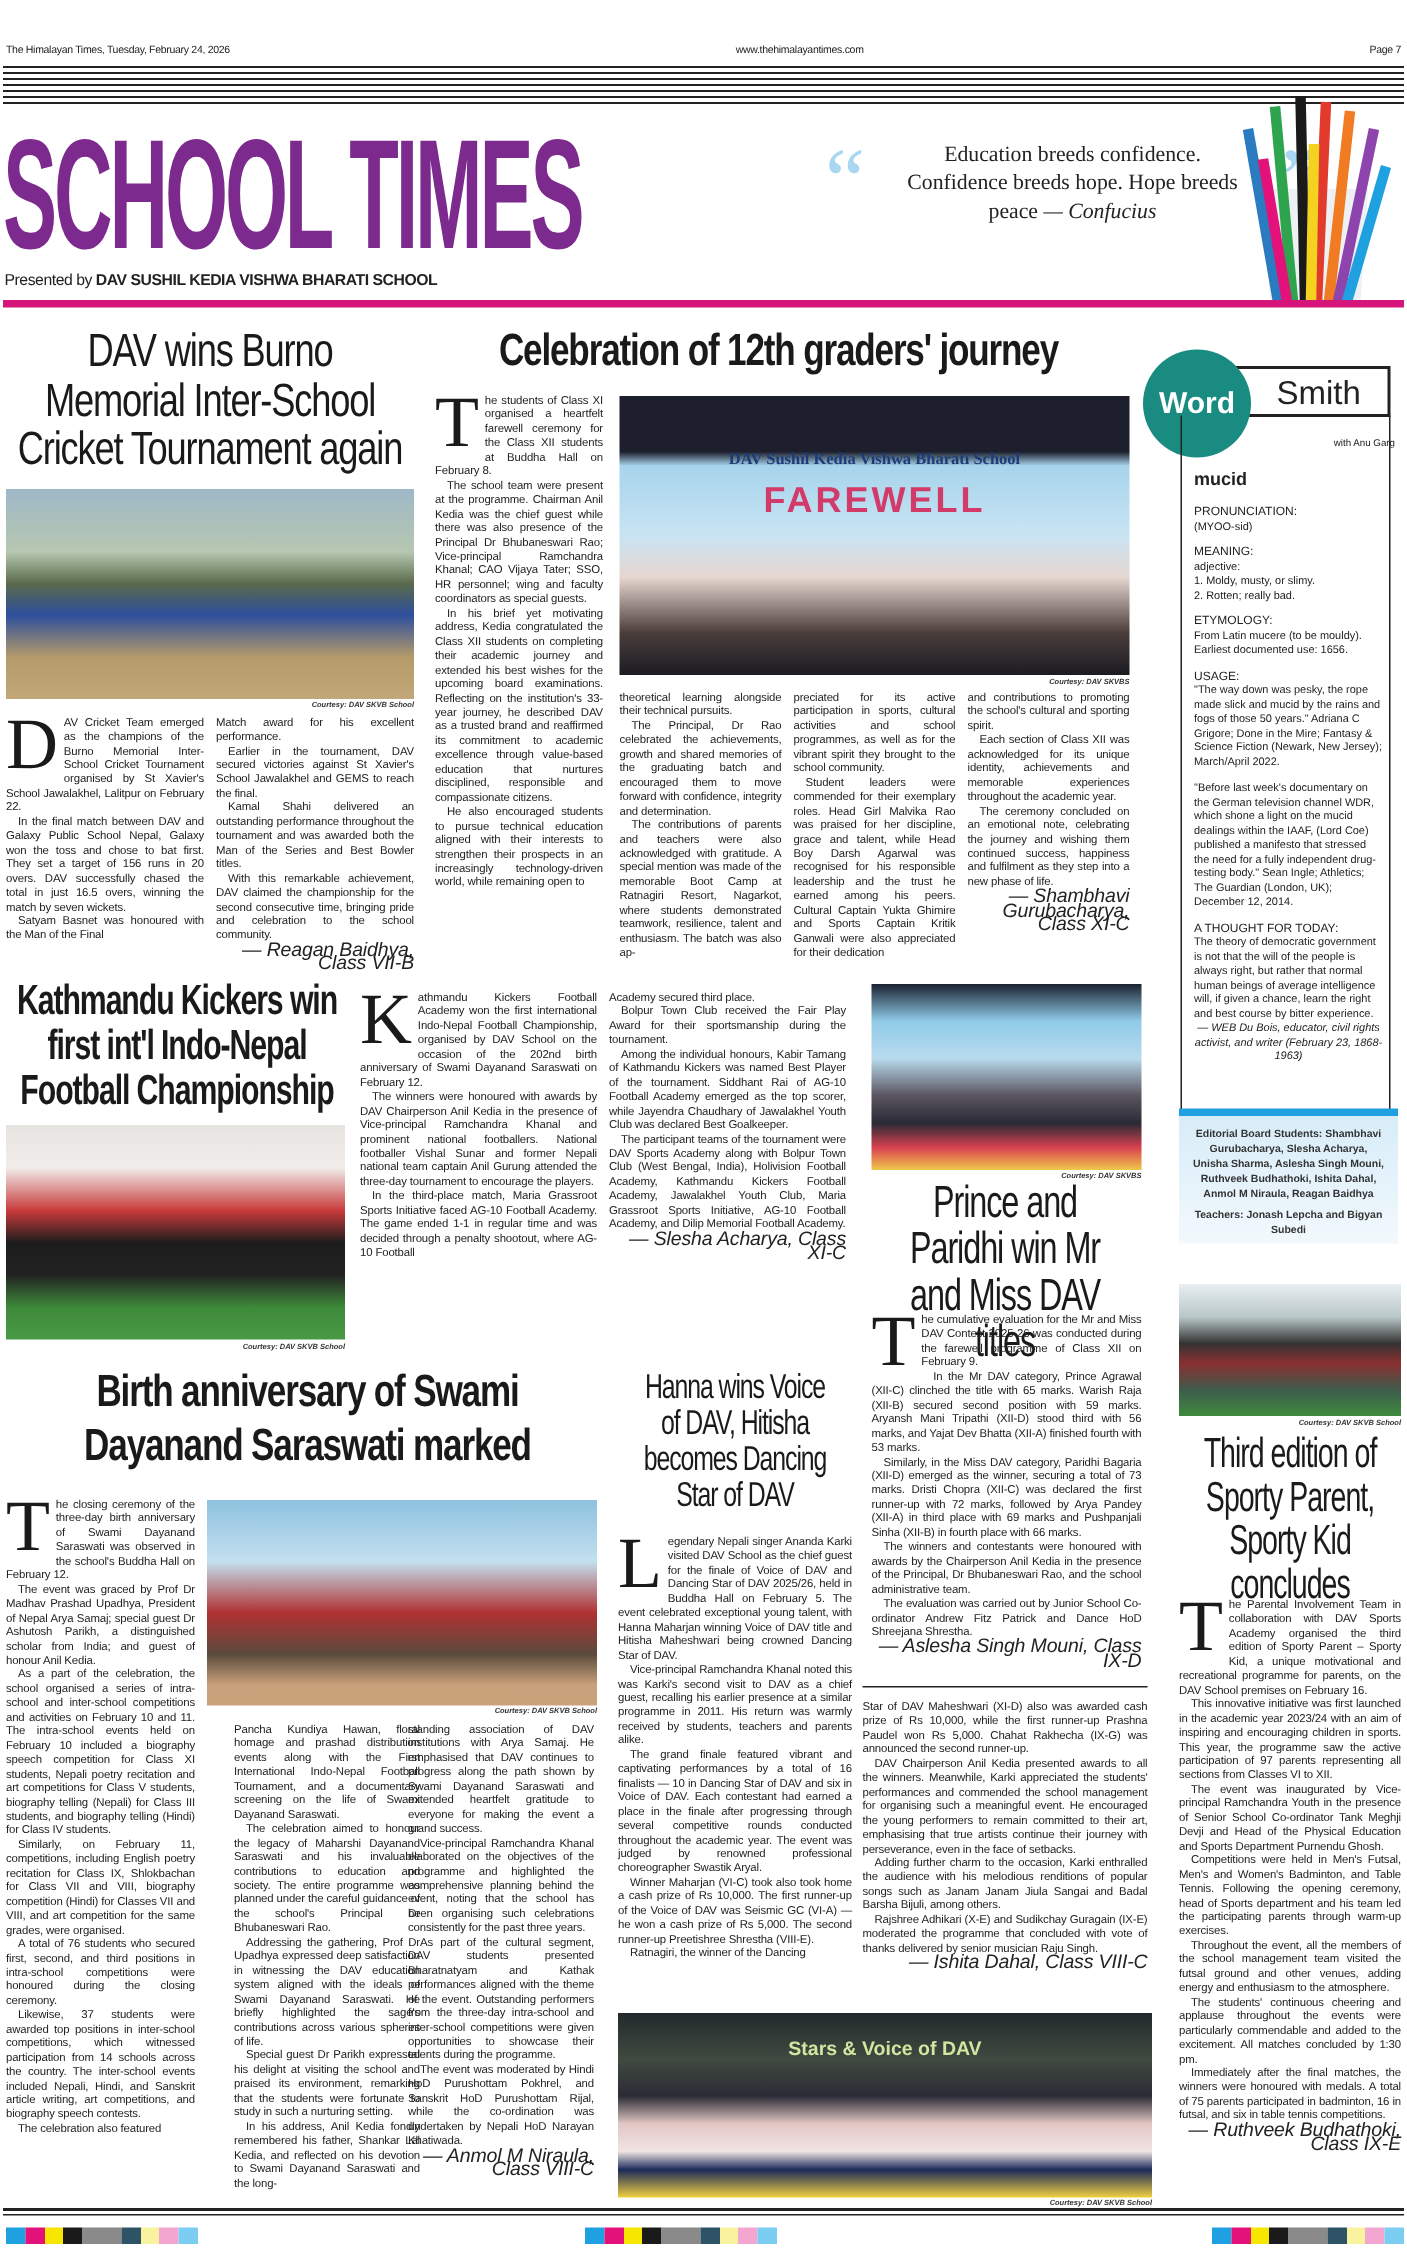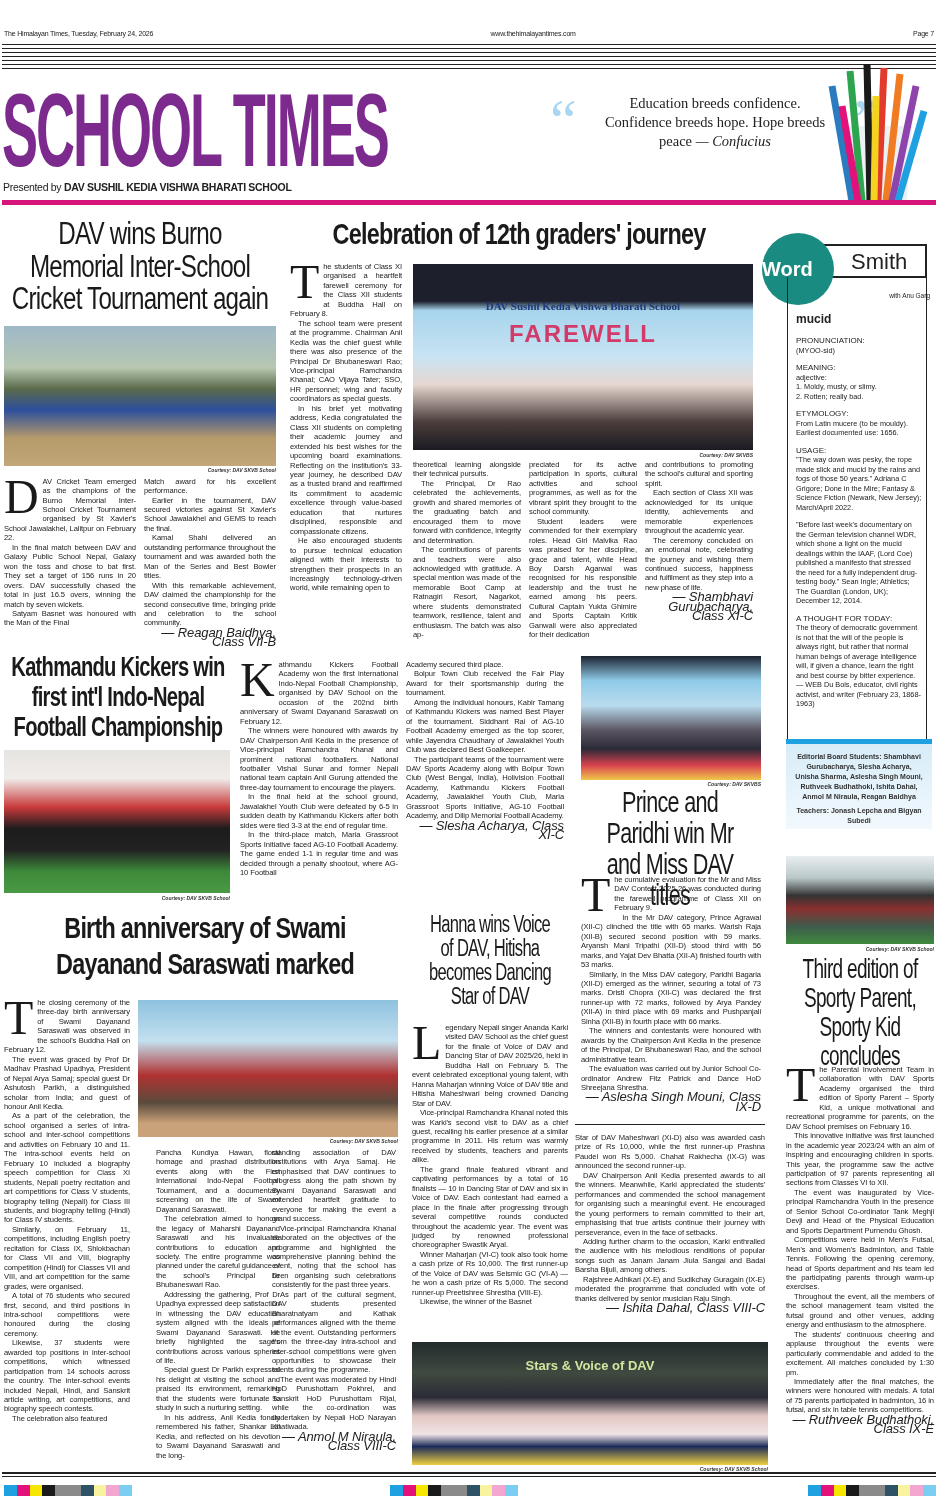--- a/index.html
+++ b/index.html
@@ -120,58 +120,57 @@
 <div class="abs body-text" style="left:645px;top:460px;width:108px;">
   <p style="text-indent:0">and contributions to promoting the school's cultural and sporting spirit.</p>
   <p>Each section of Class XII was acknowledged for its unique identity, achievements and memorable experiences throughout the academic year.</p>
   <p>The ceremony concluded on an emotional note, celebrating the journey and wishing them continued success, happiness and fulfilment as they step into a new phase of life.</p>
   <div class="byline">— Shambhavi Gurubacharya, Class XI-C</div>
 </div>
 
 <div class="abs ws-box" style="left:787px;top:244px;width:140px;height:34px;border-width:2.5px;text-align:center;">
   <span class="ws-title" style="position:absolute;left:62px;top:3px;font-size:22px;">Smith</span>
 </div>
-<div class="abs" style="left:762px;top:233px;width:72px;height:72px;border-radius:50%;background:#1a8b80;color:#fff;display:flex;align-items:center;justify-content:flex-start;font-weight:bold;font-size:20px;">
+<div class="abs" style="left:762px;top:233px;width:72px;height:72px;border-radius:50%;background:#1a8b80;color:#fff;display:flex;align-items:center;justify-content:center;font-weight:bold;font-size:20px;">
   <span>Word</span>
 </div>
 <div class="abs" style="left:787px;top:277px;width:140px;height:543px;border-left:1.5px solid #222;border-right:1.5px solid #222;border-bottom:1.5px solid #222;"></div>
 <div class="abs ws-text" style="left:880px;top:291px;width:50px;text-align:right;font-size:6.5px;">with Anu Garg</div>
 <div class="abs ws-text" style="left:796px;top:310px;width:126px;">
   <div style="font-size:12px;font-weight:bold;line-height:18px;">mucid</div>
   <div class="ws-label">PRONUNCIATION:</div>
   <div>(MYOO-sid)</div>
   <div class="ws-label">MEANING:</div>
   <div>adjective:</div>
   <div>1. Moldy, musty, or slimy.</div>
   <div>2. Rotten; really bad.</div>
   <div class="ws-label">ETYMOLOGY:</div>
   <div>From Latin mucere (to be mouldy). Earliest documented use: 1656.</div>
   <div class="ws-label">USAGE:</div>
   <div>"The way down was pesky, the rope made slick and mucid by the rains and fogs of those 50 years." Adriana C Grigore; Done in the Mire; Fantasy &amp; Science Fiction (Newark, New Jersey); March/April 2022.</div>
   <div style="margin-top:8px;">"Before last week's documentary on the German television channel WDR, which shone a light on the mucid dealings within the IAAF, (Lord Coe) published a manifesto that stressed the need for a fully independent drug-testing body." Sean Ingle; Athletics; The Guardian (London, UK); December 12, 2014.</div>
   <div class="ws-label">A THOUGHT FOR TODAY:</div>
   <div>The theory of democratic government is not that the will of the people is always right, but rather that normal human beings of average intelligence will, if given a chance, learn the right and best course by bitter experience.</div>
-  <div style="text-align:left;">— WEB Du Bois, educator, civil rights activist, and writer (February 23, 1868-1963)</div>
+  <div style="text-align:center;font-style:italic;">— WEB Du Bois, educator, civil rights activist, and writer (February 23, 1868-1963)</div>
 </div>
 
 <div class="abs edbox" style="left:786px;top:739px;width:146px;height:90px;font-size:7px;line-height:10px;">
   <div>Editorial Board Students: Shambhavi Gurubacharya, Slesha Acharya, Unisha Sharma, Aslesha Singh Mouni, Ruthveek Budhathoki, Ishita Dahal, Anmol M Niraula, Reagan Baidhya</div>
   <div style="margin-top:4px;">Teachers: Jonash Lepcha and Bigyan Subedi</div>
 </div>
 
 <div class="abs" style="left:4px;top:652px;width:228px;">
   <div class="hl" style="font-size:28px;font-weight:bold;transform:scaleX(0.72);transform-origin:center top;margin:0 -45px;line-height:30px;">Kathmandu Kickers win first int'l Indo-Nepal Football Championship</div>
 </div>
 <div class="abs photo" style="left:4px;top:750px;width:226px;height:143px;background:linear-gradient(to bottom,#e6e4e0 0%,#f0ecea 20%,#c83a3a 40%,#1c1c1c 55%,#222 70%,#3d8a3a 85%,#4a9a45 100%);"></div>
 <div class="abs credit" style="left:130px;top:894px;width:100px;">Courtesy: DAV SKVB School</div>
 <div class="abs body-text" style="left:240px;top:660px;width:158px;">
   <span class="drop">K</span>
   <p style="text-indent:0">athmandu Kickers Football Academy won the first international Indo-Nepal Football Championship, organised by DAV School on the occasion of the 202nd birth anniversary of Swami Dayanand Saraswati on February 12.</p>
   <p>The winners were honoured with awards by DAV Chairperson Anil Kedia in the presence of Vice-principal Ramchandra Khanal and prominent national footballers. National footballer Vishal Sunar and former Nepali national team captain Anil Gurung attended the three-day tournament to encourage the players.</p>
-  <p>In the final held at the school ground, Jawalakhel Youth Club were defeated by 6-5 in sudden death by Kathmandu Kickers after both sides were tied 3-3 at the end of regular time.</p>
   <p>In the third-place match, Maria Grassroot Sports Initiative faced AG-10 Football Academy. The game ended 1-1 in regular time and was decided through a penalty shootout, where AG-10 Football</p>
 </div>
 <div class="abs body-text" style="left:406px;top:660px;width:158px;">
   <p style="text-indent:0">Academy secured third place.</p>
   <p>Bolpur Town Club received the Fair Play Award for their sportsmanship during the tournament.</p>
   <p>Among the individual honours, Kabir Tamang of Kathmandu Kickers was named Best Player of the tournament. Siddhant Rai of AG-10 Football Academy emerged as the top scorer, while Jayendra Chaudhary of Jawalakhel Youth Club was declared Best Goalkeeper.</p>
   <p>The participant teams of the tournament were DAV Sports Academy along with Bolpur Town Club (West Bengal, India), Holivision Football Academy, Kathmandu Kickers Football Academy, Jawalakhel Youth Club, Maria Grassroot Sports Initiative, AG-10 Football Academy, and Dilip Memorial Football Academy.</p>
   <div class="byline">— Slesha Acharya, Class XI-C</div>
 </div>
 
@@ -217,21 +216,21 @@
   <div class="byline">— Anmol M Niraula, Class VIII-C</div>
 </div>
 
 <div class="abs hl" style="left:405px;top:912px;width:170px;font-size:23px;transform:scaleX(0.72);transform-origin:center top;line-height:24px;">Hanna wins Voice of DAV, Hitisha becomes Dancing Star of DAV</div>
 <div class="abs body-text" style="left:412px;top:1023px;width:156px;">
   <span class="drop">L</span>
   <p style="text-indent:0">egendary Nepali singer Ananda Karki visited DAV School as the chief guest for the finale of Voice of DAV and Dancing Star of DAV 2025/26, held in Buddha Hall on February 5. The event celebrated exceptional young talent, with Hanna Maharjan winning Voice of DAV title and Hitisha Maheshwari being crowned Dancing Star of DAV.</p>
   <p>Vice-principal Ramchandra Khanal noted this was Karki's second visit to DAV as a chief guest, recalling his earlier presence at a similar programme in 2011. His return was warmly received by students, teachers and parents alike.</p>
   <p>The grand finale featured vibrant and captivating performances by a total of 16 finalists — 10 in Dancing Star of DAV and six in Voice of DAV. Each contestant had earned a place in the finale after progressing through several competitive rounds conducted throughout the academic year. The event was judged by renowned professional choreographer Swastik Aryal.</p>
   <p>Winner Maharjan (VI-C) took also took home a cash prize of Rs 10,000. The first runner-up of the Voice of DAV was Seismic GC (VI-A) — he won a cash prize of Rs 5,000. The second runner-up Preetishree Shrestha (VIII-E).</p>
-  <p>Likewise, the winner of the Basnet</p>
+  <p>Ratnagiri, the winner of the Dancing</p>
 </div>
 <div class="abs body-text" style="left:575px;top:1133px;width:190px;">
   <p style="text-indent:0">Star of DAV Maheshwari (XI-D) also was awarded cash prize of Rs 10,000, while the first runner-up Prashna Paudel won Rs 5,000. Chahat Rakhecha (IX-G) was announced the second runner-up.</p>
   <p>DAV Chairperson Anil Kedia presented awards to all the winners. Meanwhile, Karki appreciated the students' performances and commended the school management for organising such a meaningful event. He encouraged the young performers to remain committed to their art, emphasising that true artists continue their journey with perseverance, even in the face of setbacks.</p>
   <p>Adding further charm to the occasion, Karki enthralled the audience with his melodious renditions of popular songs such as Janam Janam Jiula Sangai and Badal Barsha Bijuli, among others.</p>
   <p>Rajshree Adhikari (X-E) and Sudikchay Guragain (IX-E) moderated the programme that concluded with vote of thanks delivered by senior musician Raju Singh.</p>
   <div class="byline">— Ishita Dahal, Class VIII-C</div>
 </div>
 <div class="abs photo" style="left:412px;top:1342px;width:356px;height:123px;background:linear-gradient(to bottom,#222a2c 0%,#404a40 25%,#2b2b36 45%,#e2c7c4 60%,#f0e4e4 75%,#1b2a5a 85%,#f0d040 100%);">
   <div style="text-align:center;margin-top:16px;font-weight:bold;font-size:13px;color:#cfe7a0;">Stars &amp; Voice of DAV</div>

